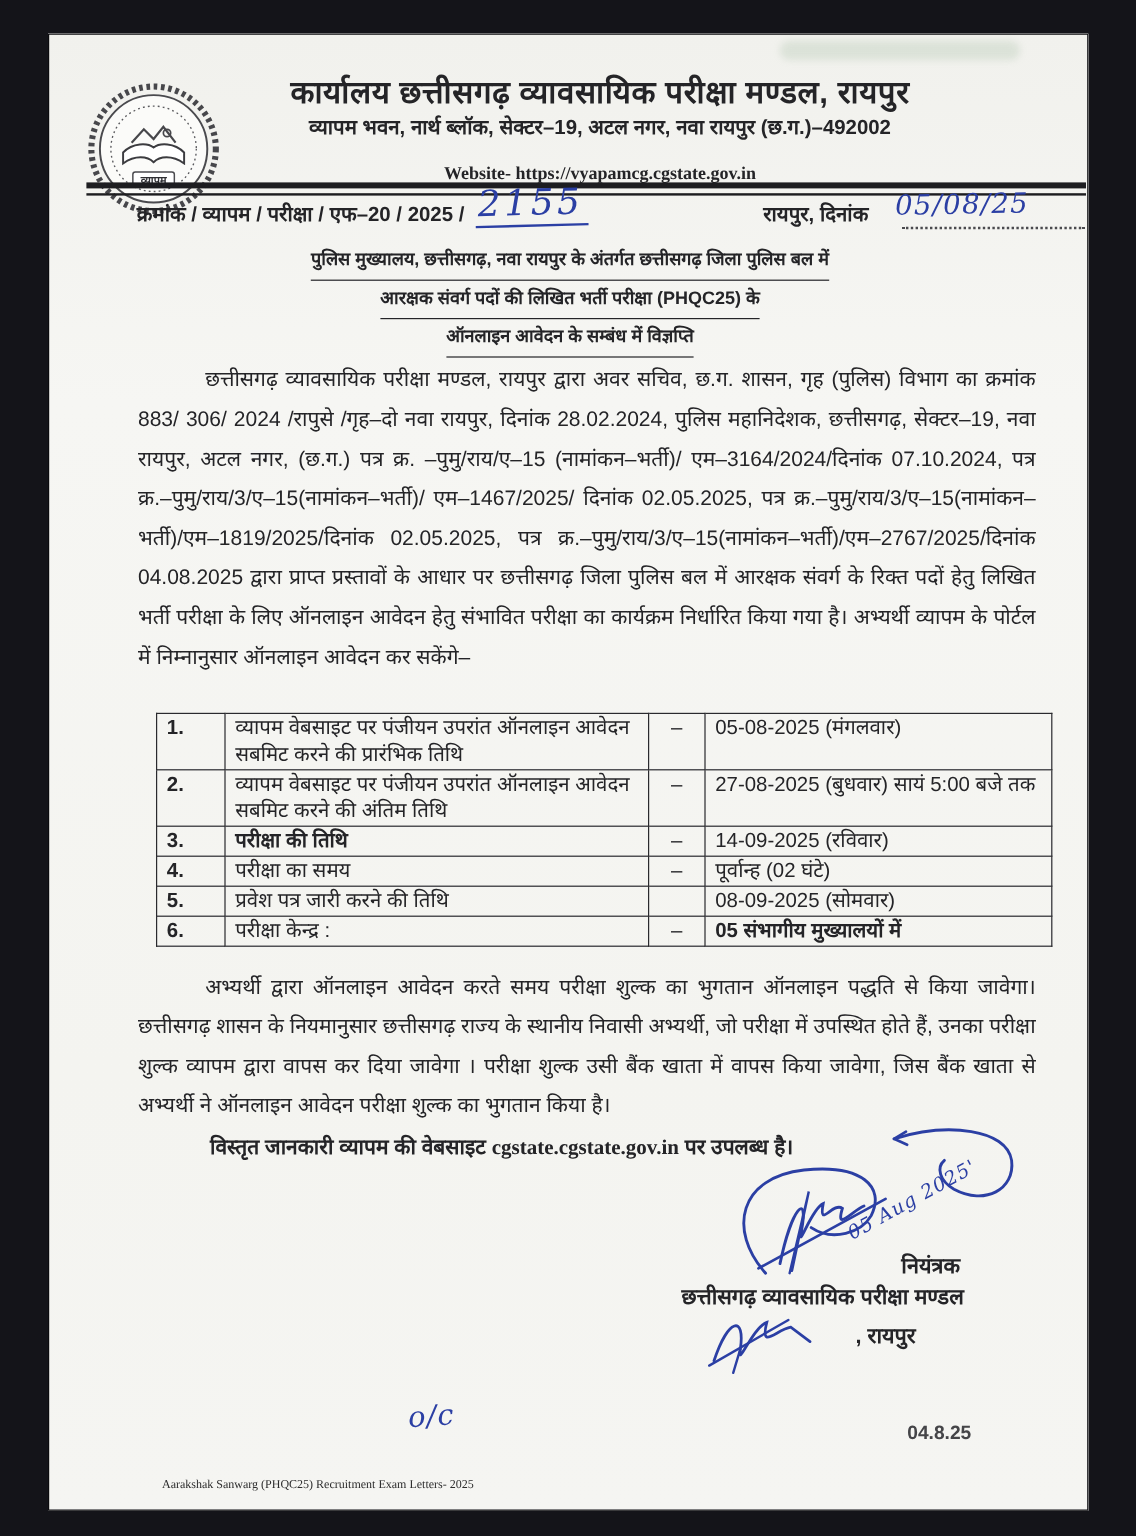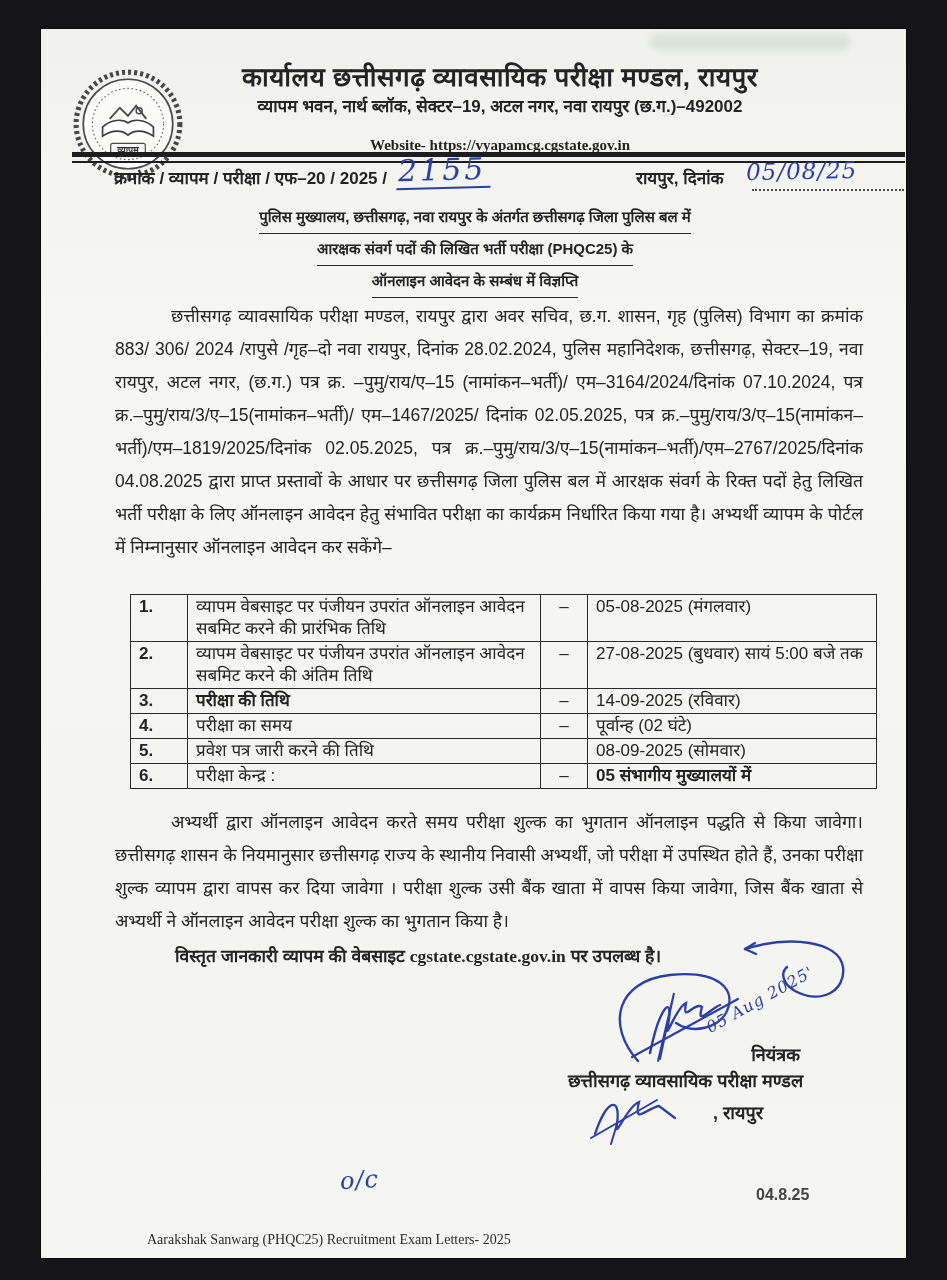--- a/index.html
+++ b/index.html
@@ -49,21 +49,21 @@
   .webnote{left:135px;top:915px;font-size:17.5px;font-weight:700;}
   .webnote .url{font-family:"Liberation Serif", serif;}
   
   .sig-date{left:660px;top:962px;font-size:16px;transform:rotate(-29deg);letter-spacing:1px;}
   .designation{left:560px;top:1014px;width:200px;text-align:right;font-size:18px;font-weight:700;}
   .sig-org{left:528px;top:1040px;font-size:18px;font-weight:700;}
   .sig-place{left:642px;top:1072px;font-size:18px;font-weight:700;margin-left:31px;}
   
   .oc{left:300px;top:1138px;font-size:24px;letter-spacing:1px;transform:rotate(-4deg);}
   .corner-date{left:716px;top:1158px;font-size:16px;font-weight:700;color:#454548;}
-  .footer{left:95px;top:1204px;font-size:14px;color:#2c2c2c;margin-left:12px;}
+  .footer{left:95px;top:1204px;font-size:10px;color:#2c2c2c;}
   svg{position:absolute;overflow:visible;}
   .smudge{left:610px;top:6px;width:200px;height:16px;background:rgba(120,160,120,.18);filter:blur(3px);border-radius:8px;}
 </style>
 </head>
 <body>
 
 <div class="paper">
 
   <div class="abs smudge"></div>
 

